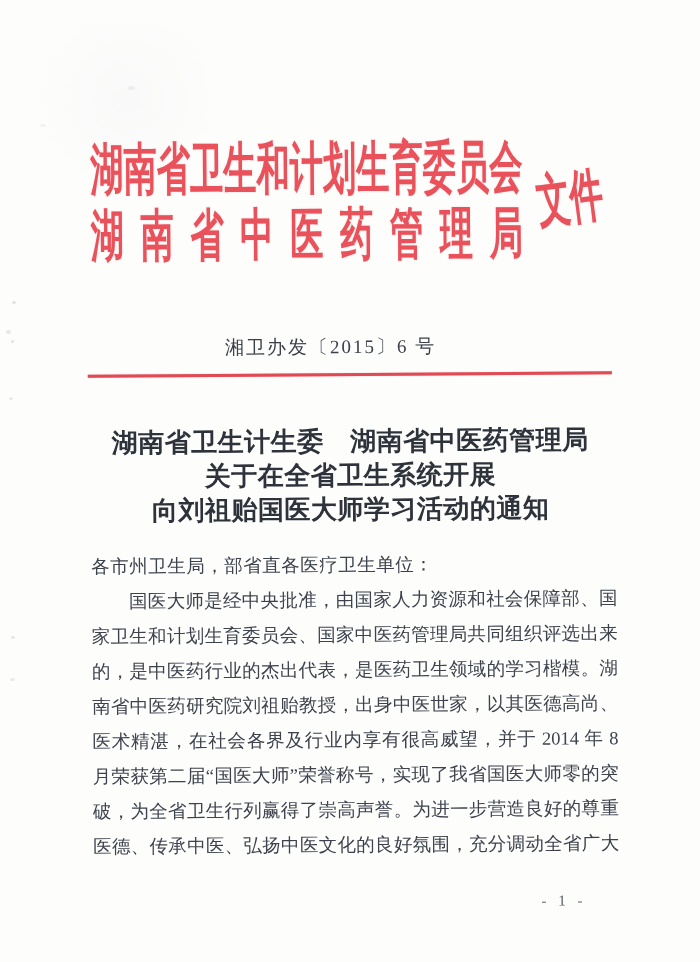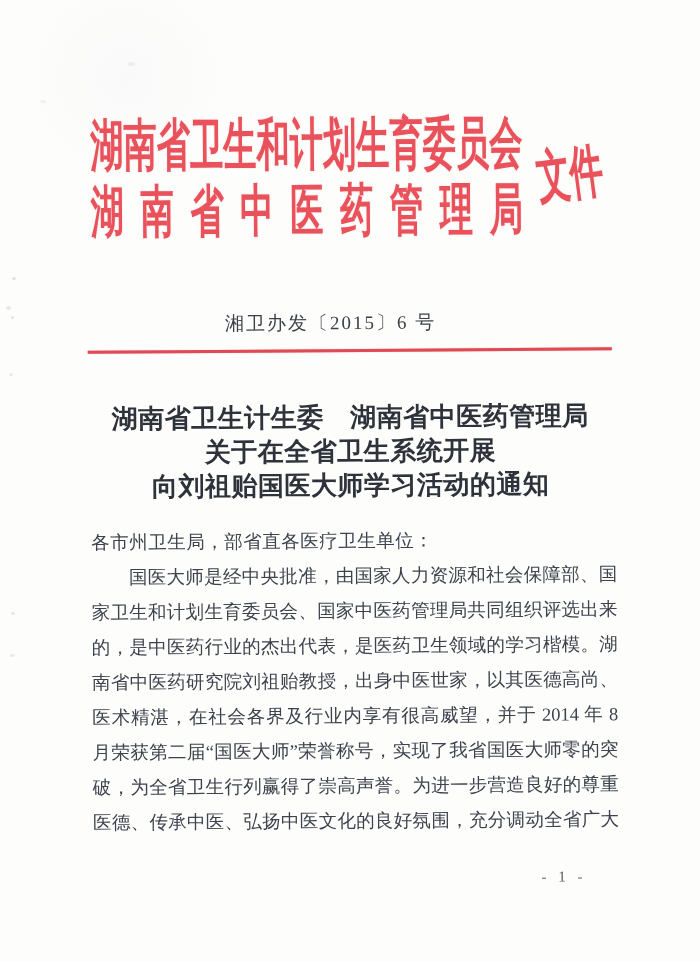--- a/index.html
+++ b/index.html
@@ -8,20 +8,21 @@
     background:#fdfdfc;
     font-family:"Liberation Serif","DejaVu Serif",serif;
     overflow:hidden;
     position:relative;
   }
   .page{
     position:absolute;inset:0;
     background:
       radial-gradient(circle at 18% 8%, rgba(210,212,218,.10), rgba(0,0,0,0) 9%),
       #fdfdfc;
+    margin-top: 24px;
   }
   .scan-content{
     position:absolute;inset:0;
     transform:rotate(-0.4deg);
     transform-origin:50% 40%;
   }
   
   .header-org{
     position:absolute;left:92px;top:112px;width:432px;
     transform:scaleY(1.70);transform-origin:top left;

